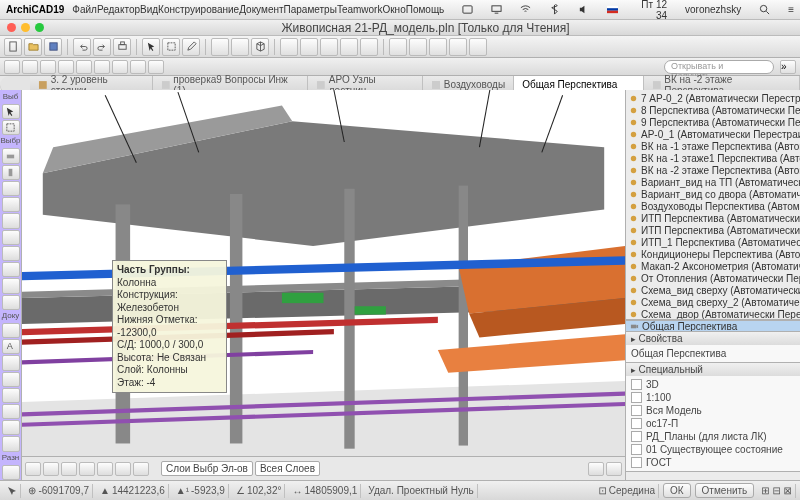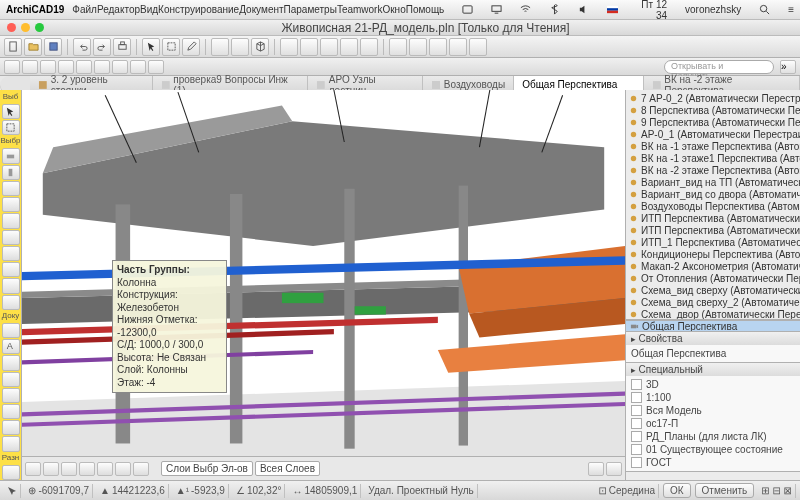--- a/index.html
+++ b/index.html
@@ -20,21 +20,21 @@
 .toolbar .tb svg{width:11px;height:11px;}
 .toolbar .sep{width:1px;height:16px;background:#bbb;margin:0 3px;}
 .toolbar2{height:18px;background:linear-gradient(#f0f0f0,#dadada);border-bottom:1px solid #b0b0b0;display:flex;align-items:center;padding:0 4px;gap:2px;}
 .toolbar2 .tb{width:16px;height:14px;background:linear-gradient(#fdfdfd,#e0e0e0);border:1px solid #bbb;border-radius:2px;}
 .toolbar2 .search{margin-left:auto;width:110px;height:14px;background:#fff;border:1px solid #aaa;border-radius:7px;font-size:9px;padding:0 6px;color:#999;}
 .tabbar{height:18px;background:#e4e4e4;border-bottom:1px solid #b0b0b0;display:flex;align-items:stretch;padding-left:30px;border-radius:9px;}
 .tab{padding:0 8px;display:flex;align-items:center;gap:3px;border-right:1px solid #c0c0c0;color:#555;font-size:9px;background:linear-gradient(#eaeaea,#d8d8d8);}
 .tab.active{background:#fff;border-bottom:1px solid #fff;color:#000;flex-direction:column;}
 .tab .ico{width:10px;height:10px;}
 .main{position:absolute;top:90px;left:0;right:0;bottom:20px;display:flex;}
-.leftbar{width:22px;background:#fde047;border-right:1px solid #b0b0b0;display:flex;flex-direction:column;align-items:center;padding-top:2px;gap:1px;}
+.leftbar{width:22px;background:#c4b5fd;border-right:1px solid #b0b0b0;display:flex;flex-direction:column;align-items:center;padding-top:2px;gap:1px;}
 .leftbar .lbl{font-size:8px;color:#555;margin-bottom:2px;}
 .leftbar .tool{width:18px;height:16px;background:linear-gradient(#fdfdfd,#ddd);border:1px solid #bbb;border-radius:2px;display:flex;align-items:center;justify-content:center;}
 .leftbar .tool svg{width:11px;height:11px;}
 .viewport{flex:1;position:relative;background:#fff;overflow:hidden;}
 .vp-svg{position:absolute;inset:0;}
 .tooltip{position:absolute;left:90px;top:170px;width:115px;background:rgba(245,245,220,0.95);border:1px solid #888;padding:3px 4px;font-size:8px;line-height:1.25;color:#333;}
 .tooltip .ttl{font-weight:bold;}
 .rightpanel{width:175px;background:#ececec;border-left:1px solid #b0b0b0;display:flex;flex-direction:column;font-size:9px;}
 .rp-list{flex:0 0 230px;overflow:hidden;border-bottom:1px solid #b0b0b0;padding:2px 0;}
 .rp-item{display:flex;align-items:center;padding:0 3px;height:12px;color:#333;white-space:nowrap;overflow:hidden;}

